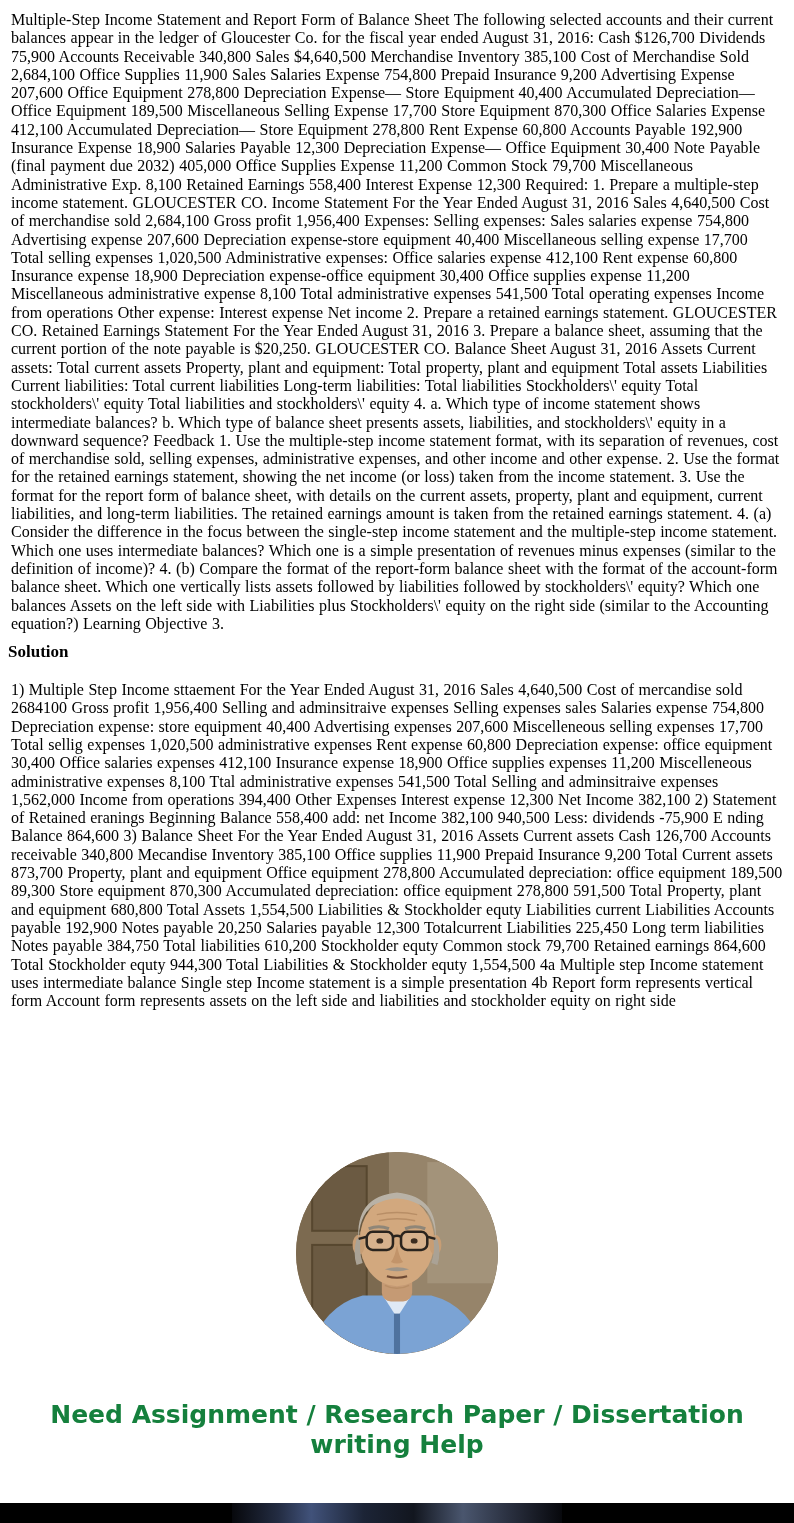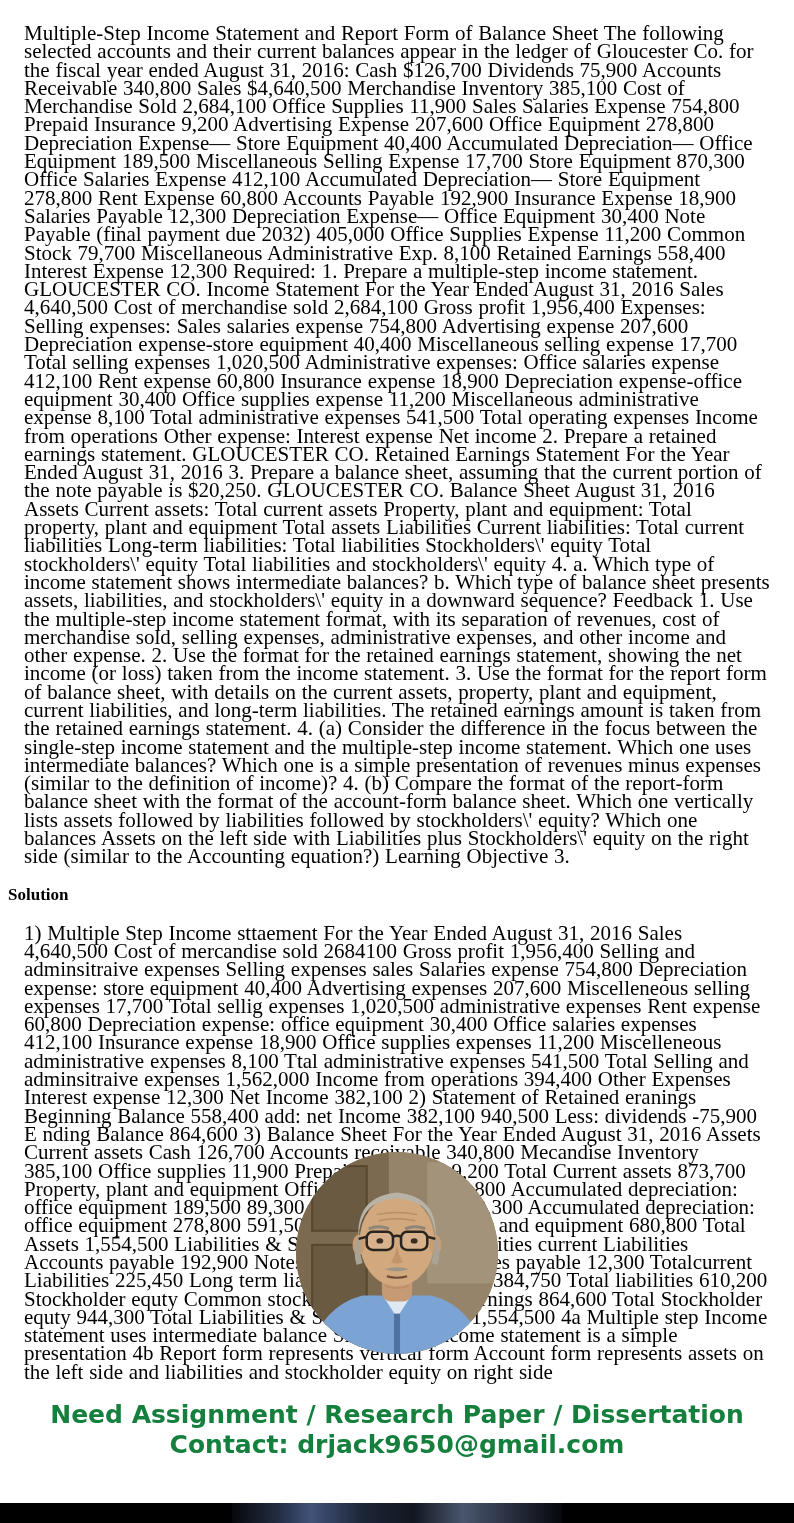--- a/index.html
+++ b/index.html
@@ -17,30 +17,30 @@
     position: relative;
     width: 794px;
     height: 1523px;
     overflow: hidden;
     background: #ffffff;
   }
   .text-col {
     padding: 8px 8px 0 8px;
   }
   .question-text, .solution-text {
-    margin: 16px;
+    margin: 3px;
     font-family: "Liberation Serif", serif;
-    font-size: 21px;
+    font-size: 16px;
     line-height: 18.3px;
     color: #000000;
     text-align: left;
     word-spacing: 0.5px;
   }
   .solution-heading {
-    margin: 19px 0 19px 0;
+    margin: 9px 0 19px 0;
     font-family: "Liberation Serif", serif;
     font-size: 17px;
     font-weight: bold;
     color: #000000;
   }
   .avatar-wrap {
     position: absolute;
     top: 1152px;
     left: 50%;
     transform: translateX(-50%);
@@ -142,20 +142,20 @@
 
         <path d="M90 123 Q100 126 110 123" stroke="#6e4a34" stroke-width="2" fill="none"></path>
 
         <path d="M88 132 Q100 138 112 132" stroke="#b88e66" stroke-width="1.5" fill="none"></path>
       </g>
     </svg>
   </div>
 
   <div class="footer-banner">
     <div class="footer-line">Need Assignment / Research Paper / Dissertation</div>
-    <div class="footer-line">Contact: drjack9650@gmail.com</div>
+    <div class="footer-line">writing Help</div>
   </div>
 
   <div class="bottom-strip">
     <div class="strip-inner"></div>
   </div>
 
 </div>
 
 </body></html>

